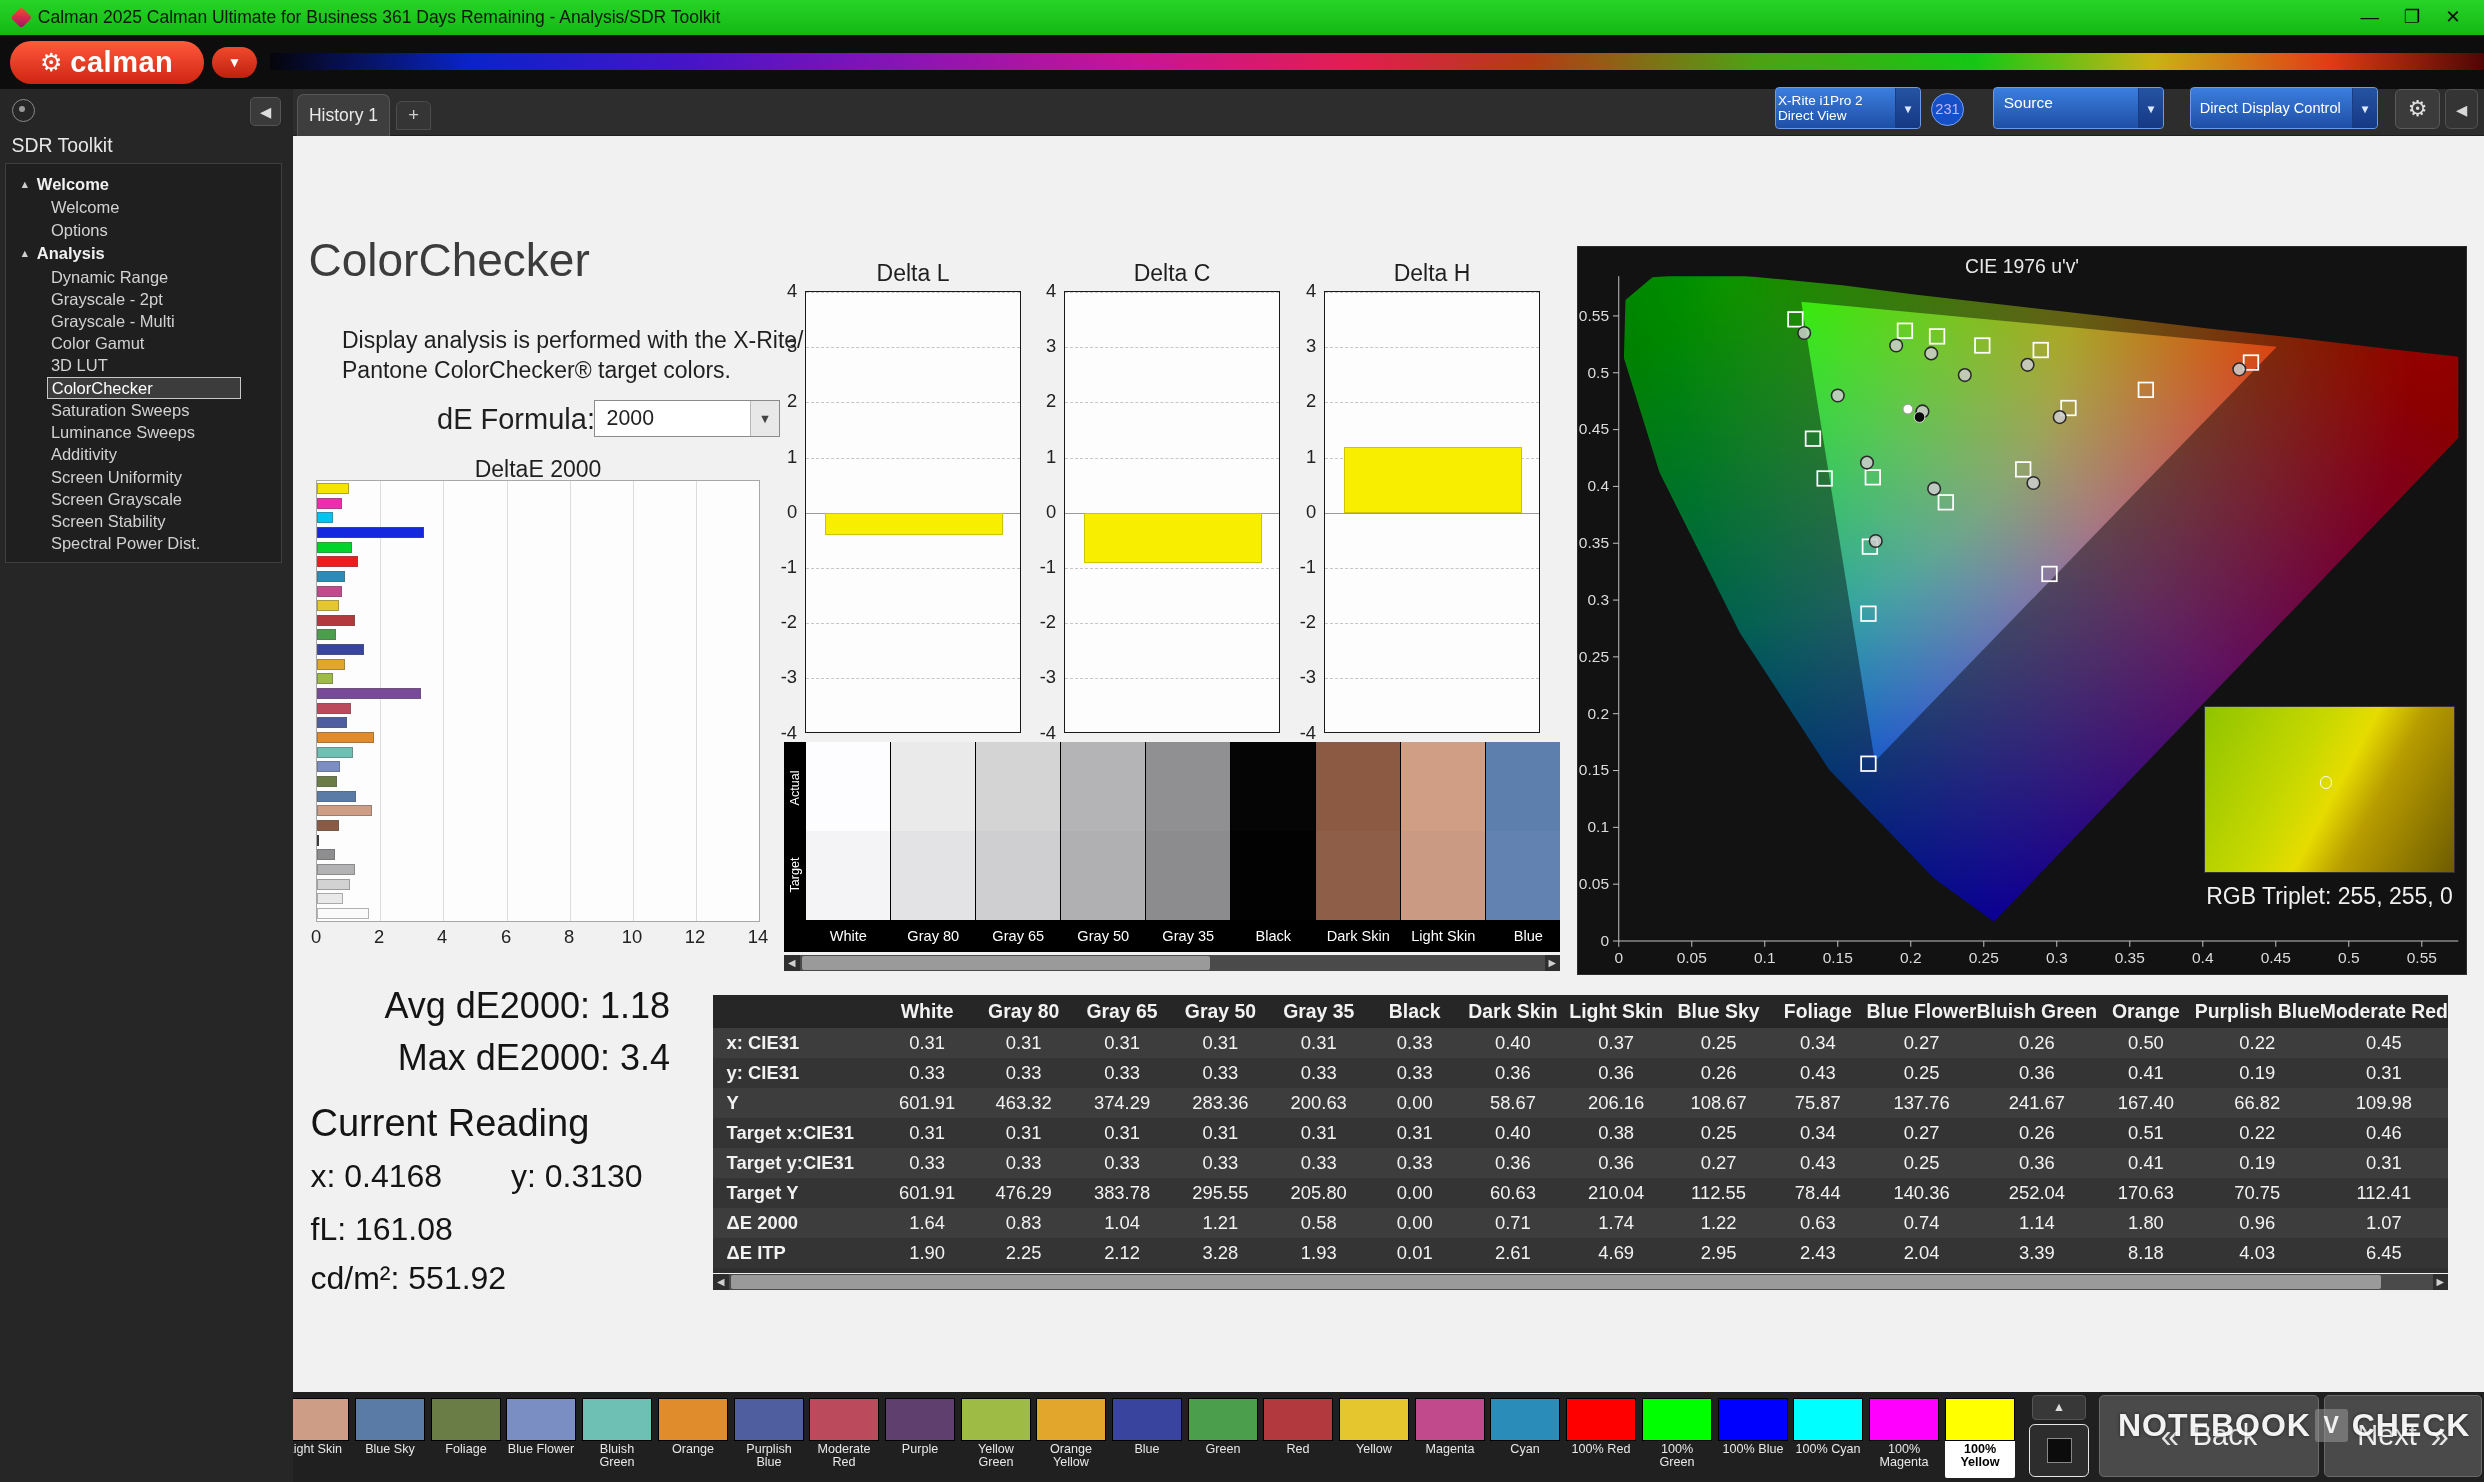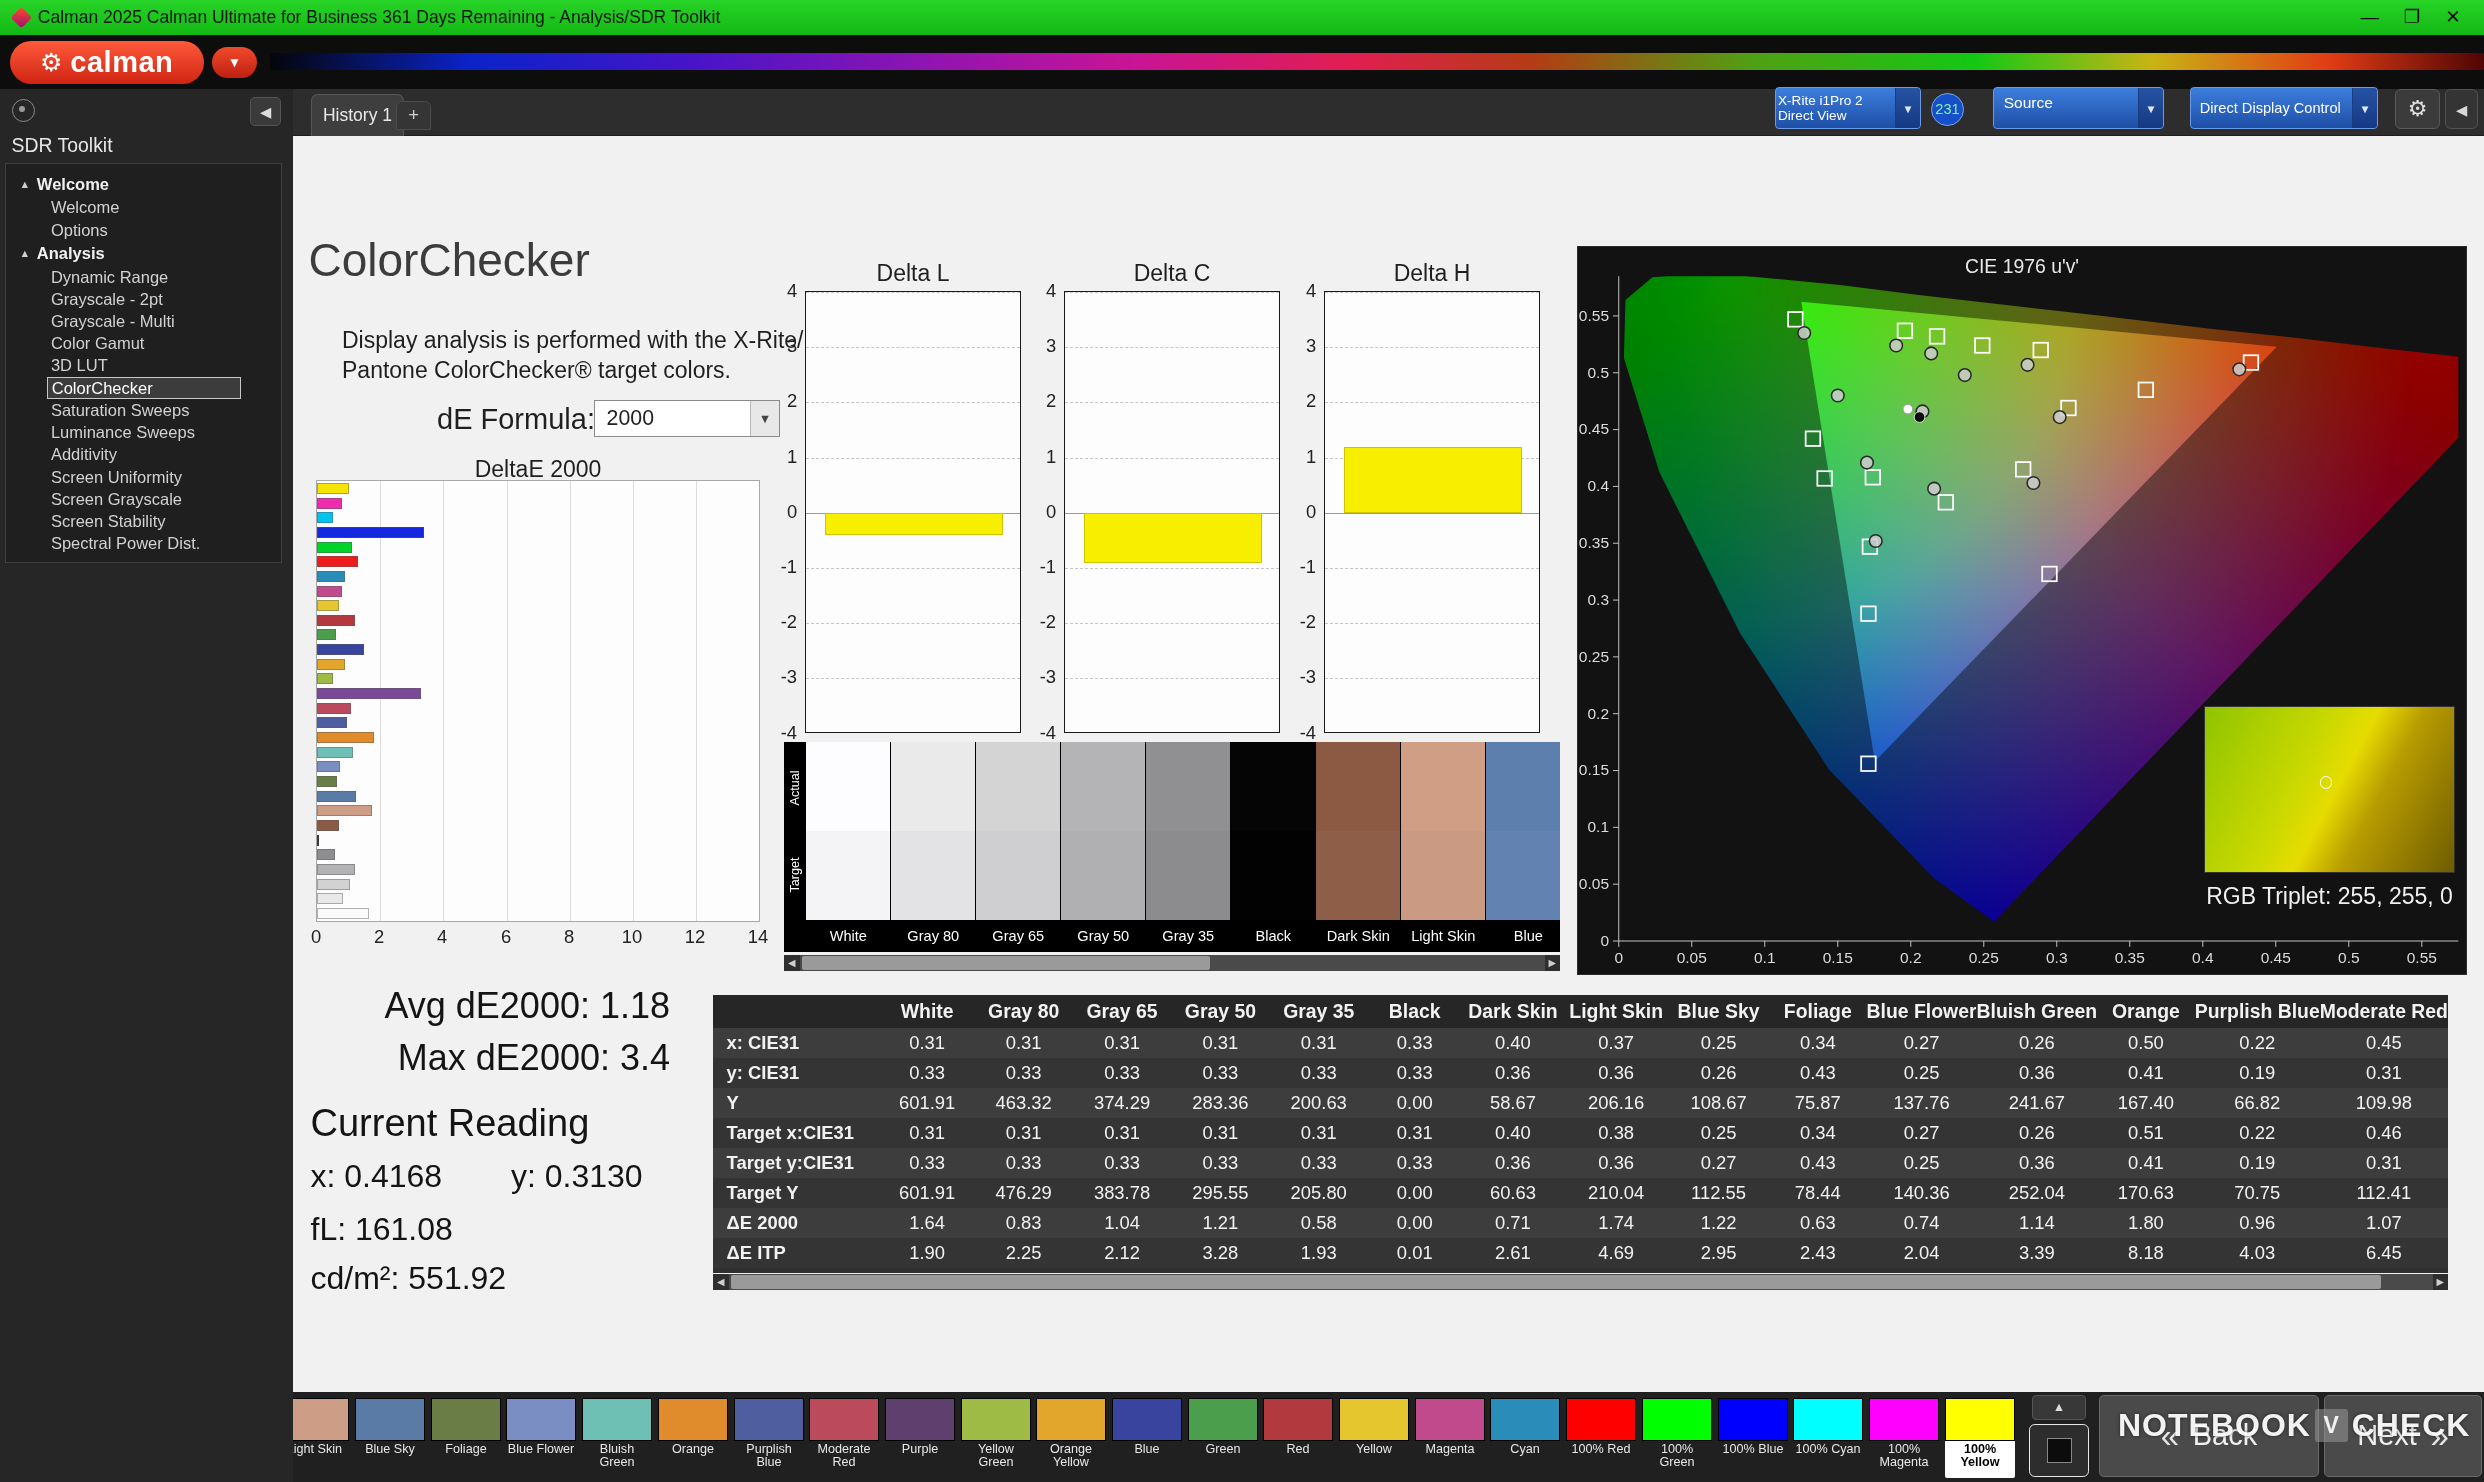--- a/index.html
+++ b/index.html
@@ -29,27 +29,27 @@
   #sb-collapse{position:absolute;left:250px;top:7.8px;width:31px;height:29px;background:#3a3a3a;border:1px solid #555;border-radius:4.9px;color:#ddd;font-size:14.6px;display:flex;align-items:center;justify-content:center;}
   #sb-title{position:absolute;left:11.6px;top:45px;font-size:19.4px;color:#e8e8e8;}
   #sb-panel{position:absolute;left:4.9px;top:74px;width:277px;height:400px;background:#1f1f1f;border:1px solid #3f3f3f;padding:7.8px 0 5.8px 0;}
   .tree-group{color:#f0f0f0;font-weight:700;font-size:16.5px;padding:2.9px 0 2.9px 13.6px;}
   .tree-group .tri{display:inline-block;margin-right:6.8px;font-size:10.7px;color:#cfcfcf;transform:translateY(-1.9px);}
   .tree-item{color:#d2d2d2;font-size:16.5px;padding:1.9px 0 1.9px 45px;line-height:18.4px;}
   .tree-item.selected{background:#3c3c3c;border:1px solid #c8c8c8;padding-top:1px;padding-bottom:1px;width:194px;margin-left:41px;padding-left:3.9px;color:#fff;}
 
   
   #tabrow{left:293px;top:89px;width:2191px;height:47px;background:#2d2d2d;border-bottom:1px solid #1d1d1d;}
-  #tab-history{position:absolute;left:18px;top:4.9px;width:93px;height:42px;background:#3e3e3e;border:1px solid #575757;border-bottom:none;border-radius:6.8px 6.8px 0 0;color:#e9e9e9;font-size:17.5px;display:flex;align-items:center;justify-content:center;}
+  #tab-history{position:absolute;left:4px;top:4.9px;width:93px;height:42px;background:#3e3e3e;border:1px solid #575757;border-bottom:none;border-radius:6.8px 6.8px 0 0;color:#e9e9e9;font-size:17.5px;display:flex;align-items:center;justify-content:center;}
   #tab-add{position:absolute;left:103px;top:11.6px;width:35px;height:29px;background:#353535;border:1px solid #4d4d4d;border-radius:5.8px 5.8px 0 0;color:#cdcdcd;font-size:18.4px;display:flex;align-items:center;justify-content:center;}
   .bluebox{background:linear-gradient(#3c7ede,#1e4fa6);border:1px solid #6d9ae6;border-radius:3.9px;color:#fff;display:flex;align-items:center;}
   .bluebox .arr{margin-left:auto;width:25px;height:100%;background:rgba(10,30,90,.45);border-left:1px solid #1a3c80;display:flex;align-items:center;justify-content:center;font-size:11.6px;color:#dce8ff;border-radius:0 2.9px 2.9px 0;}
   #dd-meter{position:absolute;left:1482px;top:-1.9px;width:146px;height:42px;}
   #dd-meter .lines{padding-left:2px;font-size:13.6px;line-height:15.5px;}
-  #badge-231{position:absolute;left:1638px;top:3.9px;width:33px;height:33px;border-radius:50%;background:#1550c8;border:1.9px solid #7aa2ee;color:#86efac;font-size:14.6px;display:flex;align-items:center;justify-content:center;}
+  #badge-231{position:absolute;left:1638px;top:3.9px;width:33px;height:33px;border-radius:50%;background:#1550c8;border:1.9px solid #7aa2ee;color:#c4b5fd;font-size:14.6px;display:flex;align-items:center;justify-content:center;}
   #dd-source{position:absolute;left:1700px;top:-1.9px;width:171px;height:42px;padding-left:9.7px;font-size:15.5px;align-items:flex-start;}
   #dd-source .lbl{margin-top:5.8px;}
   #dd-ddc{position:absolute;left:1897px;top:-1.9px;width:188px;height:42px;padding-left:8.7px;font-size:14.6px;}
   #btn-gear{position:absolute;left:2102px;top:0px;width:45px;height:40px;background:#3b3b3b;border:1px solid #5a5a5a;border-radius:5.8px;color:#e0e0e0;font-size:22px;display:flex;align-items:center;justify-content:center;}
   #btn-collapse-right{position:absolute;left:2152px;top:0px;width:33px;height:40px;background:#343434;border:1px solid #525252;border-radius:5.8px;color:#d8d8d8;font-size:14.6px;display:flex;align-items:center;justify-content:center;}
 
   
   #content{left:293px;top:136px;width:2191px;height:1256px;background:#f1f1f2;}
   #page-title{position:absolute;left:15.5px;top:97px;font-size:46px;color:#3c3c3c;}
   #page-desc{position:absolute;left:49px;top:189px;font-size:23px;color:#1f1f1f;line-height:30px;}

